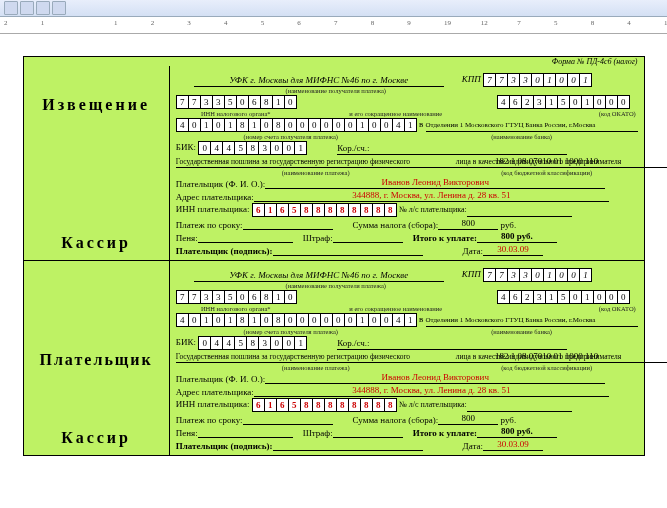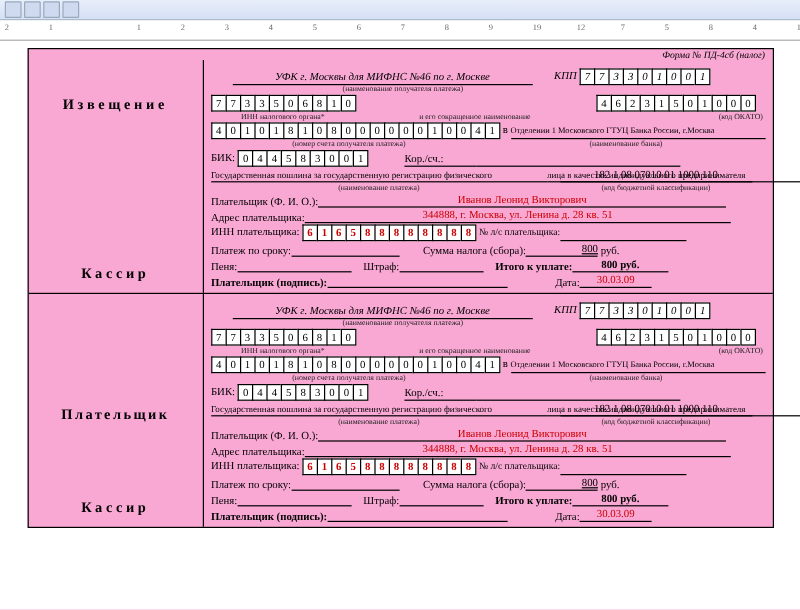--- a/index.html
+++ b/index.html
@@ -30,40 +30,40 @@
     color: #666;
   }
   .ruler .tick { position:absolute; top:2px; }
   .page-wrap {
     background: #fff;
     padding: 6px 20px 10px 20px;
   }
   .doc {
     border: 1.5px solid #000;
     width: 620px;
-    margin: 0 auto;
+    margin: 16px auto;
     position: relative;
-    background:#f9a8d4;
+    background:#bef264;
   }
   .half {
     display: flex;
     border-bottom: 1.5px solid #000;
   }
   .half:last-child { border-bottom: none;}
   .leftcol {
     width: 140px;
     border-right: 1.5px solid #000;
     display:flex;
     flex-direction:column;
     justify-content:space-between;
     align-items:center;
     padding: 30px 4px 8px 4px;
   }
   .leftcol .big {
-    font-size: 12px;
+    font-size: 16px;
     font-weight: bold;
     letter-spacing: 3px;
   }
   .rightcol {
     flex:1;
     padding: 4px 6px 4px 6px;
   }
   .form-no {
     text-align: right;
     font-style: italic;
@@ -94,21 +94,21 @@
     text-align:center;
     color:#222;
     line-height:7px;
     margin-top:0px;
   }
   .row { margin: 1px 0 0 0; white-space:nowrap;}
   .row.mt { margin-top:3px;font-style:italic;}
   .lbl { font-size: 9px;}
   .red { color:#c00;}
   .bold { font-weight:bold;}
-  .rub { width:60px; text-align:right;text-decoration:underline;}
+  .rub { width:60px; text-align:center;}
   .gap { display:inline-block;}
 </style>
 </head>
 <body>
 
 <div class="toolbar">
   <div class="tb-icn"></div>
   <div class="tb-icn"></div>
   <div class="tb-icn"></div>
   <div class="tb-icn"></div>

